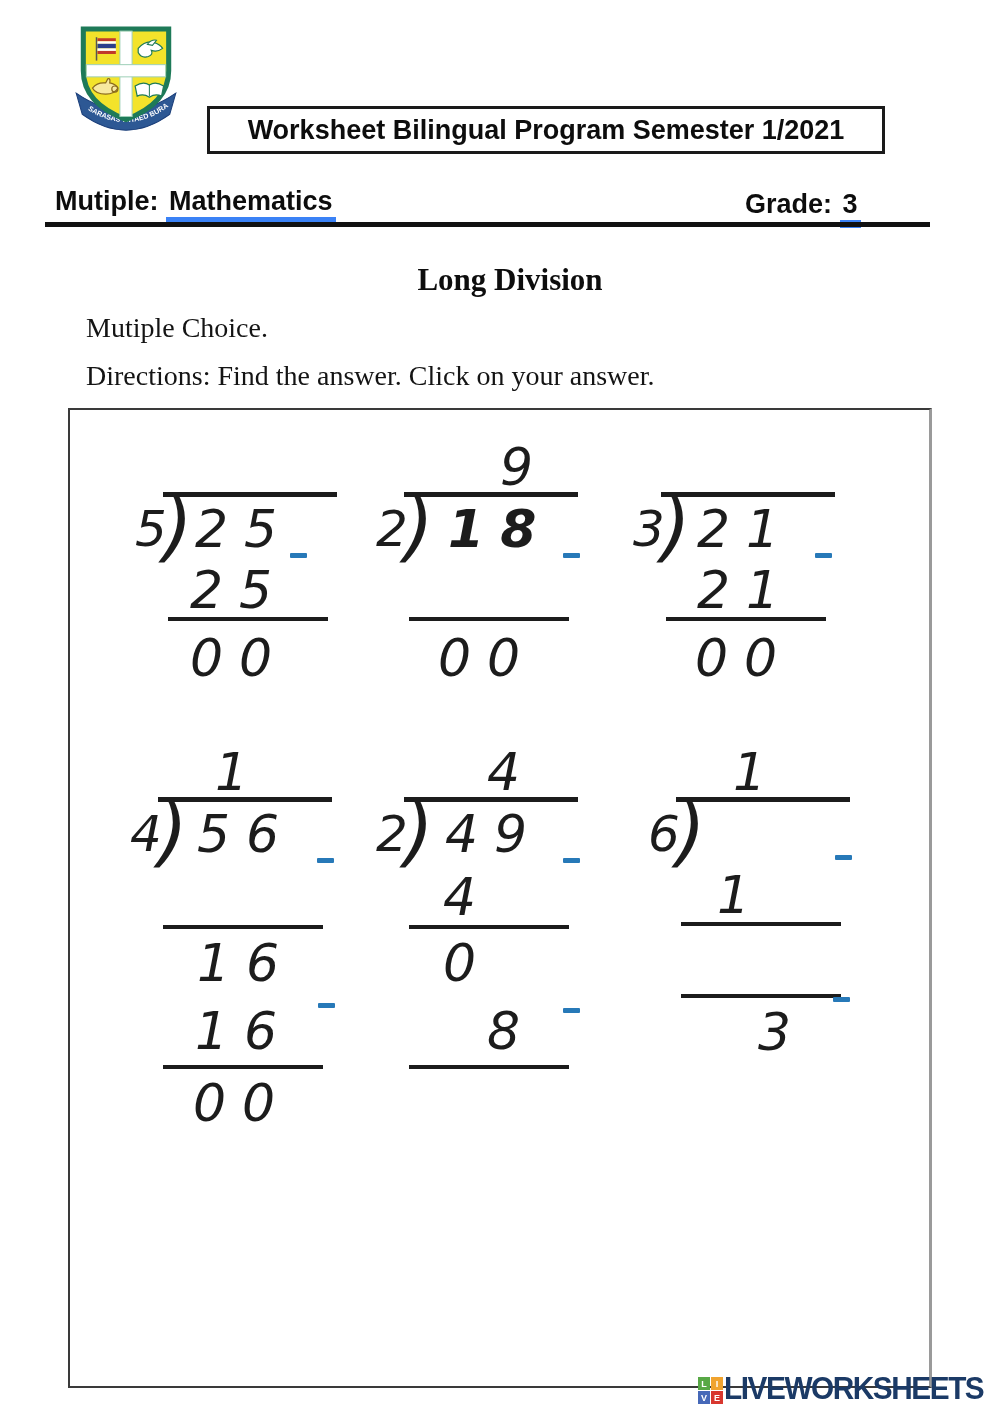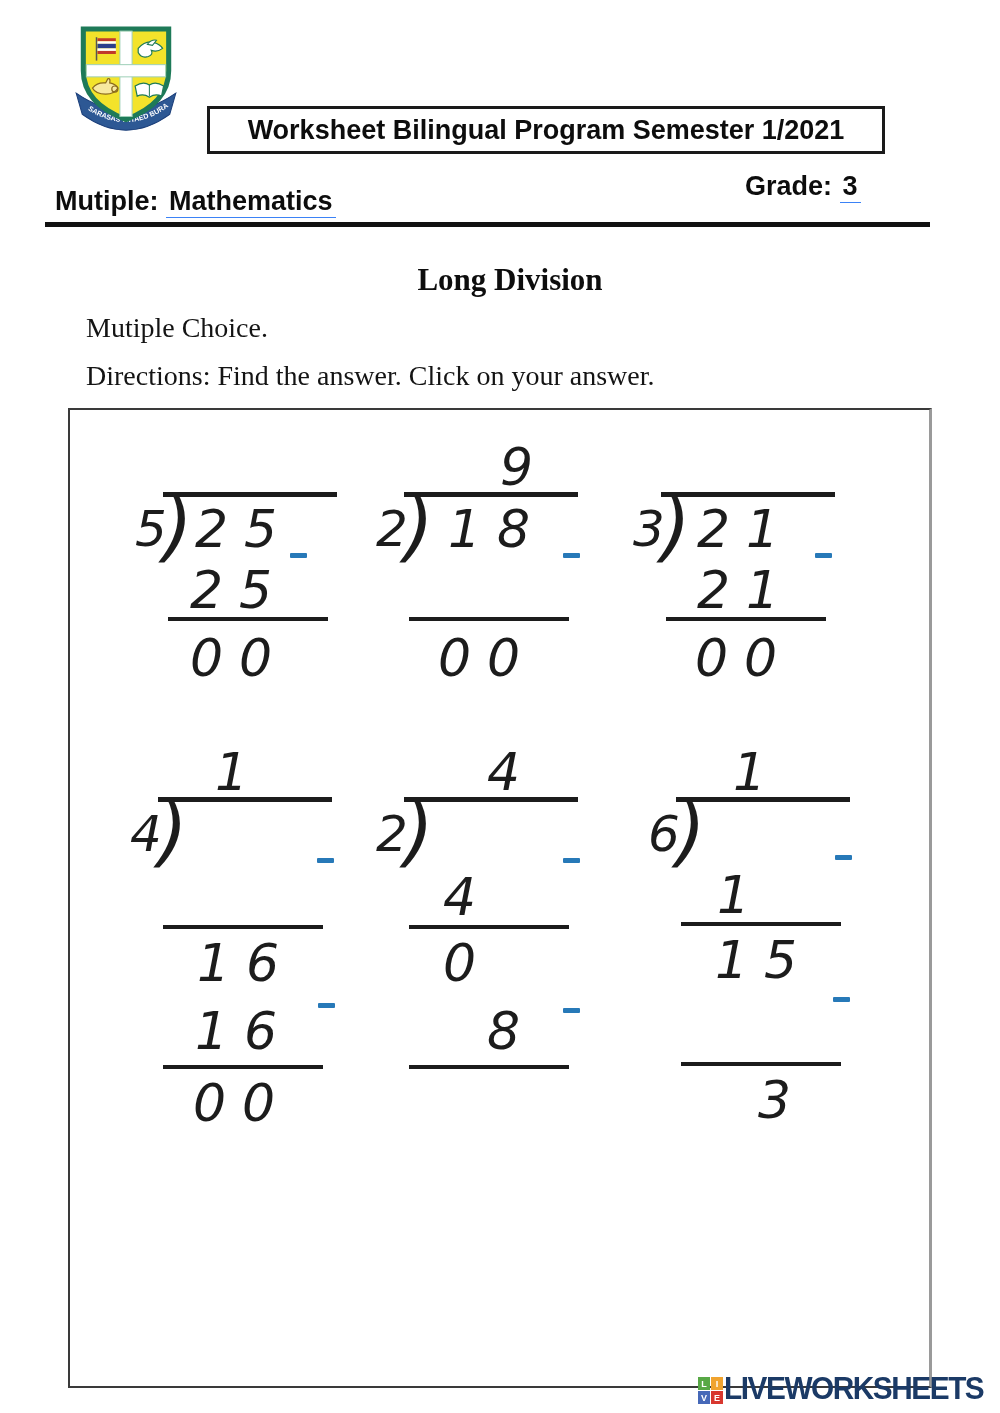--- a/index.html
+++ b/index.html
@@ -6,22 +6,22 @@
   #page{position:relative;width:1000px;height:1413px;background:#ffffff;overflow:hidden;
         font-family:"Liberation Sans",sans-serif;color:#111;}
   
   #crest{position:absolute;left:70px;top:24px;}
   #school-name{position:absolute;left:205px;top:57px;width:690px;font-size:41px;font-weight:bold;
         letter-spacing:-1px;white-space:nowrap;color:#0d0d0d;}
   #subtitle-box{position:absolute;left:207px;top:106px;width:672px;height:42px;border:3px solid #1a1a1a;
         display:flex;align-items:center;justify-content:center;font-size:27px;font-weight:bold;color:#0d0d0d;text-align:center;}
   
   #subject-line{position:absolute;left:55px;top:186px;font-size:27px;font-weight:bold;color:#0d0d0d;}
-  #grade-line{position:absolute;left:745px;top:171px;font-size:27px;font-weight:bold;color:#0d0d0d;}
-  .uline{border-bottom:1px solid #3b82f6;padding:0 3px 1px 3px;}
+  #grade-line{position:absolute;left:745px;top:189px;font-size:27px;font-weight:bold;color:#0d0d0d;}
+  .uline{border-bottom:8px solid #3b82f6;padding:0 3px 1px 3px;}
   #head-rule{position:absolute;left:45px;top:222px;width:885px;height:5px;background:#111;}
   
   .serif{font-family:"Liberation Serif",serif;}
   #doc-title{position:absolute;left:0;top:262px;width:1020px;text-align:center;font-size:31px;
         font-weight:bold;color:#0d0d0d;}
   #mc-line{position:absolute;left:86px;top:312px;font-size:28px;color:#141414;}
   #directions-line{position:absolute;left:86px;top:360px;font-size:28px;color:#141414;}
   
   #problems-box{position:absolute;left:68px;top:408px;width:859px;height:976px;
         border:2px solid #3a3a3a;border-right:3px solid #9a9a9a;}
@@ -129,21 +129,21 @@
         <span>00</span>
       </div>
       <div class="dash" style="left: 155px; top: 113px; background: rgb(39, 121, 184);"></div>
     </div>
     <div class="problem" style="left: 376px; top: 440px;">
       <div class="quot" style="padding-left: 124px;"><span>9</span></div>
       <div class="bracket">
         <span class="divisor">2</span>
         <div class="dwrap">
           <span class="paren">)</span>
-          <span class="dividend" style="padding-left: 18px;">18</span>
+          <span class="dividend" style="padding-left: 18px; font-weight: bold;">18</span>
         </div>
       </div>
       <div class="srow" style="height: 54px; padding-left: 62px;"></div>
       <div class="rule"></div>
       <div class="srow" style="height: 73px; padding-left: 62px;">
         <span>00</span>
       </div>
       <div class="dash" style="left: 187px; top: 113px; background: rgb(39, 121, 184);"></div>
     </div>
     <div class="problem" style="left: 633px; top: 440px;">
@@ -163,20 +163,21 @@
         <span>00</span>
       </div>
       <div class="dash" style="left: 182px; top: 113px; background: rgb(39, 121, 184);"></div>
     </div>
     <div class="problem" style="left: 130px; top: 745px;">
       <div class="quot" style="padding-left: 85px;"><span>1</span></div>
       <div class="bracket">
         <span class="divisor">4</span>
         <div class="dwrap">
           <span class="paren">)</span>
+          <span class="dividend" style="padding-left: 13px;">56</span>
         </div>
       </div>
       <div class="srow" style="height: 57px; padding-left: 67px;"></div>
       <div class="rule"></div>
       <div class="srow" style="height: 68px; padding-left: 67px;">
         <span>16</span>
       </div>
       <div class="srow" style="height: 68px; padding-left: 65px;">
         <span>16</span>
       </div>
@@ -186,20 +187,21 @@
       </div>
       <div class="dash" style="left: 187px; top: 113px; background: rgb(39, 121, 184);"></div>
       <div class="dash" style="left: 188px; top: 258px; background: rgb(39, 121, 184);"></div>
     </div>
     <div class="problem" style="left: 376px; top: 745px;">
       <div class="quot" style="padding-left: 111px;"><span>4</span></div>
       <div class="bracket">
         <span class="divisor">2</span>
         <div class="dwrap">
           <span class="paren">)</span>
+          <span class="dividend" style="padding-left: 15px;">49</span>
         </div>
       </div>
       <div class="srow" style="height: 57px; padding-left: 67px;">
         <span>4</span>
       </div>
       <div class="rule"></div>
       <div class="srow" style="height: 68px; padding-left: 67px;">
         <span>0</span>
       </div>
       <div class="srow" style="height: 68px; padding-left: 111px;">
@@ -214,23 +216,20 @@
       <div class="bracket">
         <span class="divisor">6</span>
         <div class="dwrap">
           <span class="paren">)</span>
         </div>
       </div>
       <div class="srow" style="height: 54px; padding-left: 69px;">
         <span>1</span>
       </div>
       <div class="rule"></div>
-      <div class="srow" style="height: 68px; padding-left: 67px;">
-        <span>15</span>
-      </div>
       <div class="srow" style="height: 68px; padding-left: 67px;"></div>
       <div class="rule"></div>
       <div class="srow" style="height: 68px; padding-left: 110px;">
         <span>3</span>
       </div>
       <div class="dash" style="left: 187px; top: 110px; background: rgb(39, 121, 184);"></div>
       <div class="dash" style="left: 185px; top: 252px; background: rgb(39, 121, 184);"></div>
     </div>
   </div>
 

